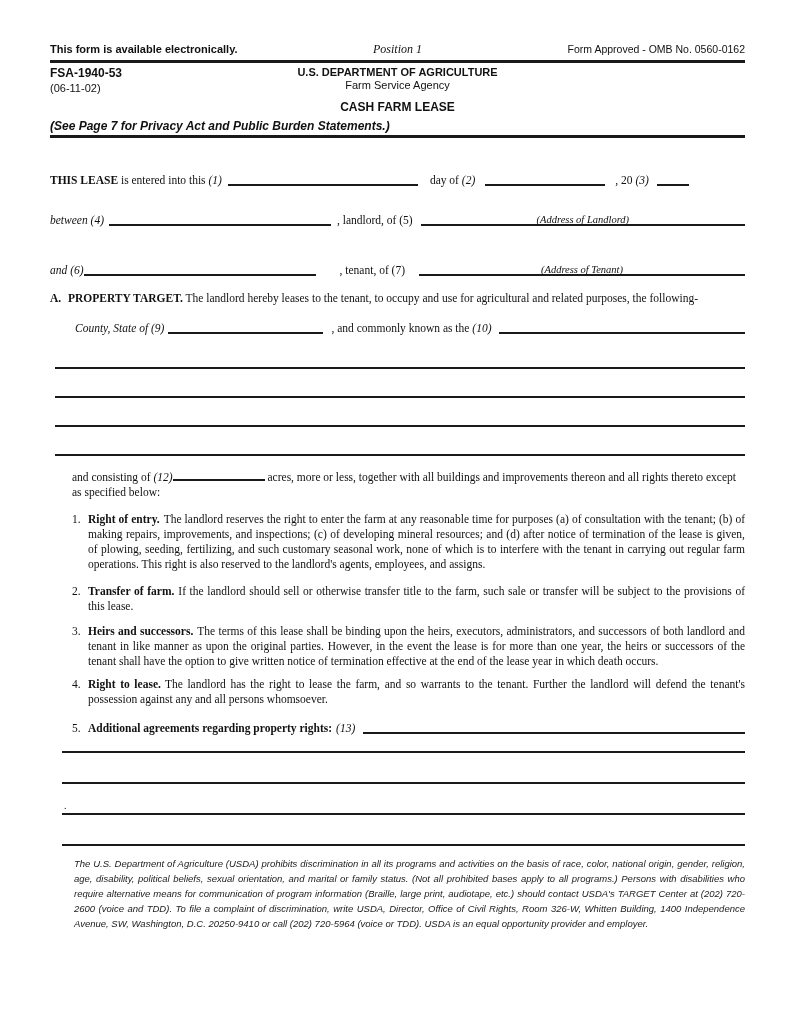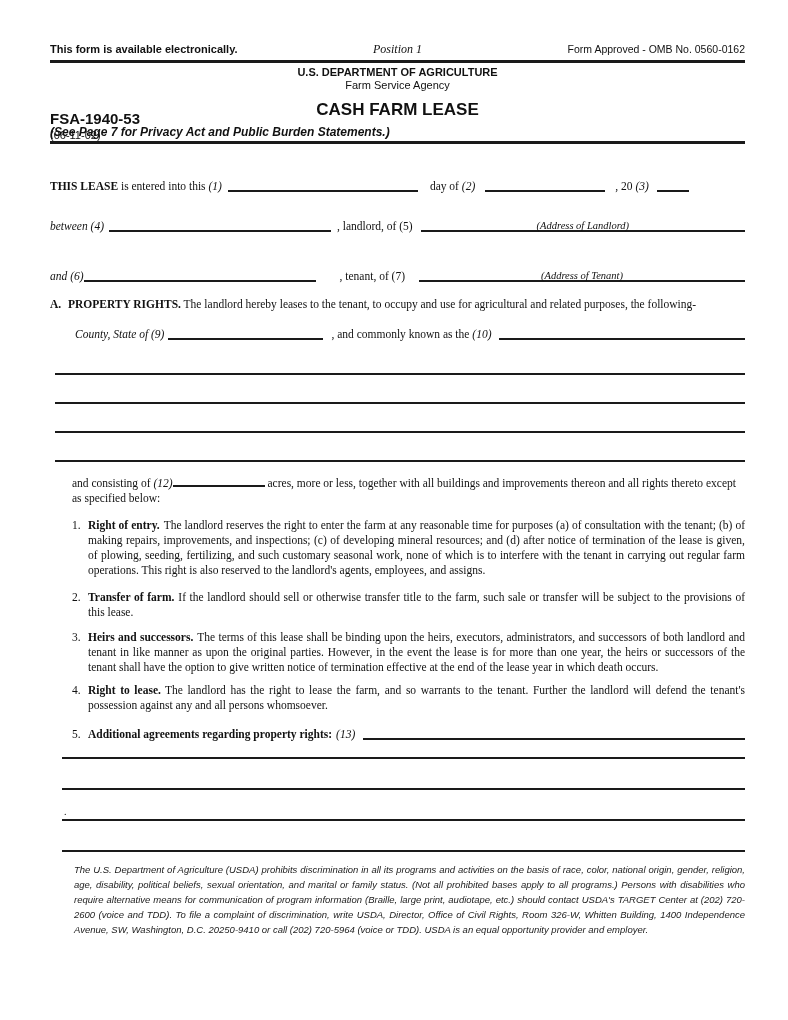--- a/index.html
+++ b/index.html
@@ -24,25 +24,25 @@
     display: grid; grid-template-columns: 1fr auto 1fr;
     align-items: baseline; height: 16px;
   }
   .hdr-row1 .left  { font-size: 11px; font-weight: bold; }
   .hdr-row1 .mid   { font-size: 12px; font-style: italic; text-align: center; }
   .hdr-row1 .right { font-size: 10.5px; text-align: right; }
   .rule { border-bottom: 3px solid #1a1a1a; height: 0; }
   .rule.r1 { margin-top: 2px; }
   .hdr-block { position: relative; margin-top: 3px; text-align: center; }
   .hdr-left { position: absolute; left: 0; top: 0; text-align: left; }
-  .form-number { font-size: 15px; font-weight: bold; margin-top: 44px; }
+  .form-number { font-size: 12px; font-weight: bold; }
   .form-date { font-size: 11px; margin-top: 2px; }
   .dept { font-size: 11px; font-weight: bold; }
   .agency { font-size: 11px; margin-top: 1px; }
-  .form-title { font-size: 17px; font-weight: bold; margin-top: 9px; }
+  .form-title { font-size: 12px; font-weight: bold; margin-top: 9px; }
   .privacy { font-size: 12px; font-weight: bold; font-style: italic; margin-top: 5px; }
   .rule.r2 { margin-top: 2px; }
 
   
   .frow { display: flex; align-items: flex-end; font-size: 11.5px; height: 18px; }
   .tg { white-space: nowrap; }
   .fill {
     display: inline-block;
     border-bottom: 2px solid #1a1a1a;
     height: 14px;
@@ -145,21 +145,21 @@
     <span class="tg it">and (6)</span>
     <span class="fill" style="width:232px;"></span>
     <span class="tg" style="margin-left:24px;">, tenant, of (7)</span>
     <span class="fill-col" style="margin-left:14px;">
       <span class="fill"></span>
       <span class="caption">(Address of Tenant)</span>
     </span>
   </div>
 
   <div class="secA">
-    <div class="secA-l1"><span class="alabel">A.</span><span class="b">PROPERTY RIGHTS.</span><span>  The landlord hereby leases to the tenant, to occupy and use for agricultural and related purposes,  the following-</span></div>
+    <div class="secA-l1"><span class="alabel">A.</span><span class="b">PROPERTY TARGET.</span><span>  The landlord hereby leases to the tenant, to occupy and use for agricultural and related purposes,  the following-</span></div>
     <div class="frow cont">
       <span class="tg it">County, State of (9)</span>
       <span class="fill" style="width:155px; margin-left:4px;"></span>
       <span class="tg ml8"><span>, and commonly known as the </span><span class="it">(10)</span></span>
       <span class="fill grow ml8"></span>
     </div>
   </div>
 
   <div class="blanks1">
     <div class="bl"></div>

